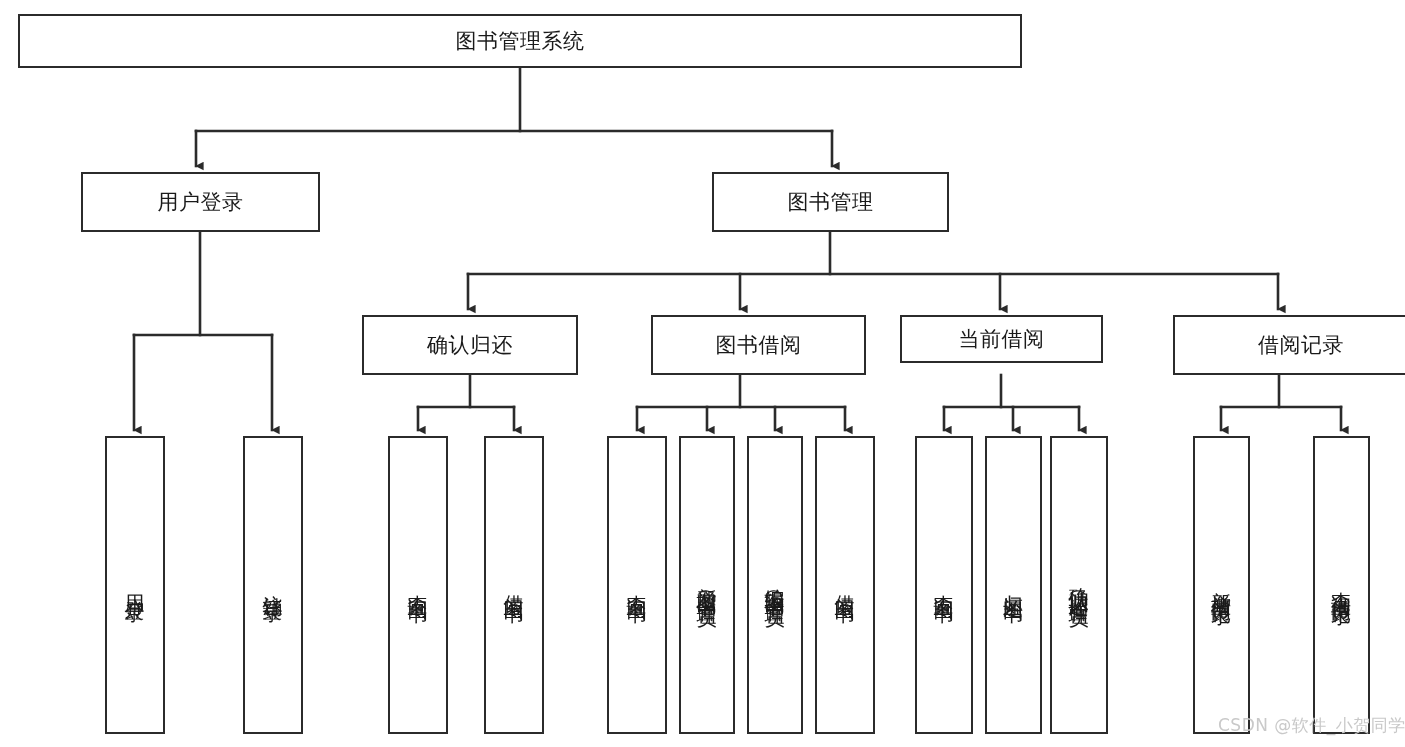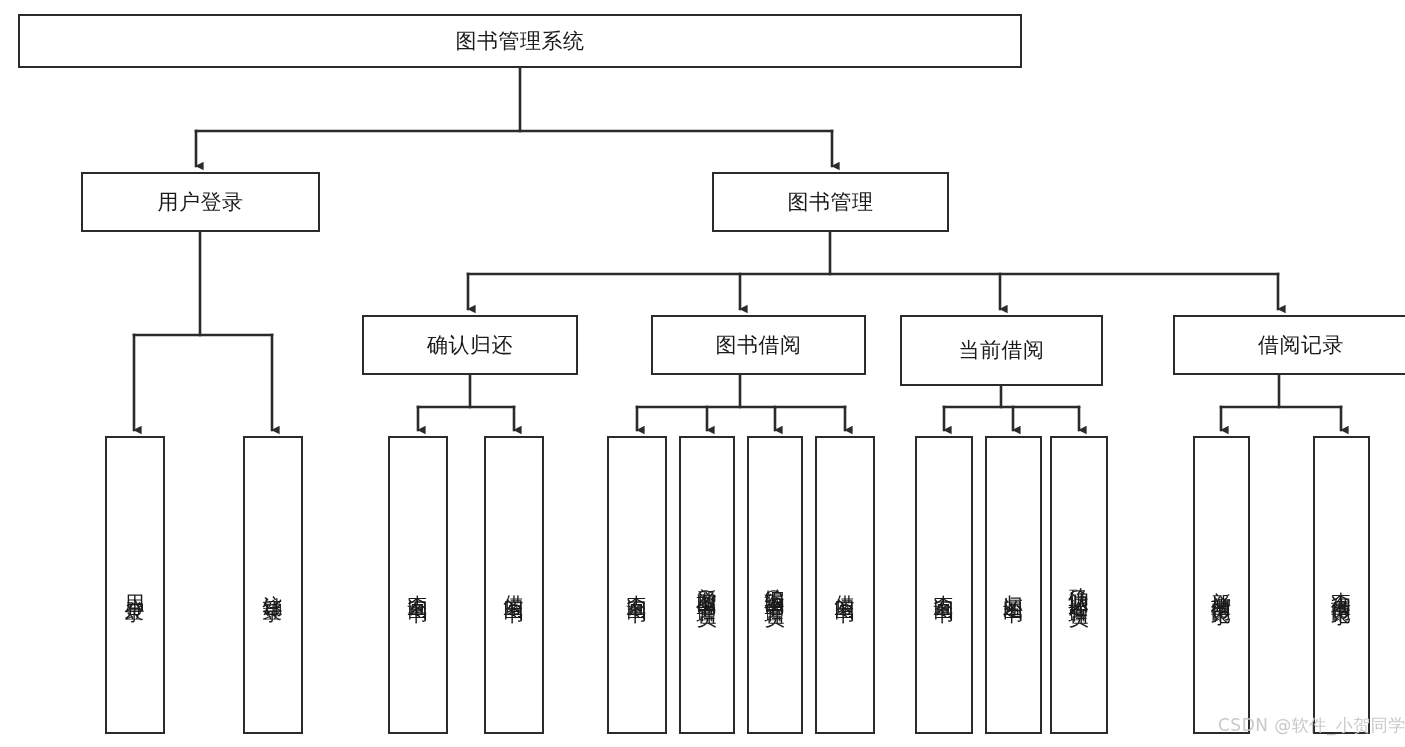--- a/index.html
+++ b/index.html
@@ -131,21 +131,21 @@
   </div>
 
   <div class="node horiz" style="left:362px; top:315px; width:216px; height:60px;">
     <span class="node-label">确认归还</span>
   </div>
 
   <div class="node horiz" style="left:633px; top:315px; width:215px; height:60px;margin-left:18px;">
     <span class="node-label">图书借阅</span>
   </div>
 
-  <div class="node horiz" style="left:900px; top:315px; width:203px; height:71px;">
+  <div class="node horiz" style="left:900px; top:315px; width:203px; height:48px;">
     <span class="node-label">当前借阅</span>
   </div>
 
   <div class="node horiz" style="left:1173px; top:315px; width:256px; height:60px;">
     <span class="node-label">借阅记录</span>
   </div>
 
   <div class="node vert" style="left:105px; top:436px; width:60px; height:298px;">
     <span class="node-label">用户登录</span>
   </div>

